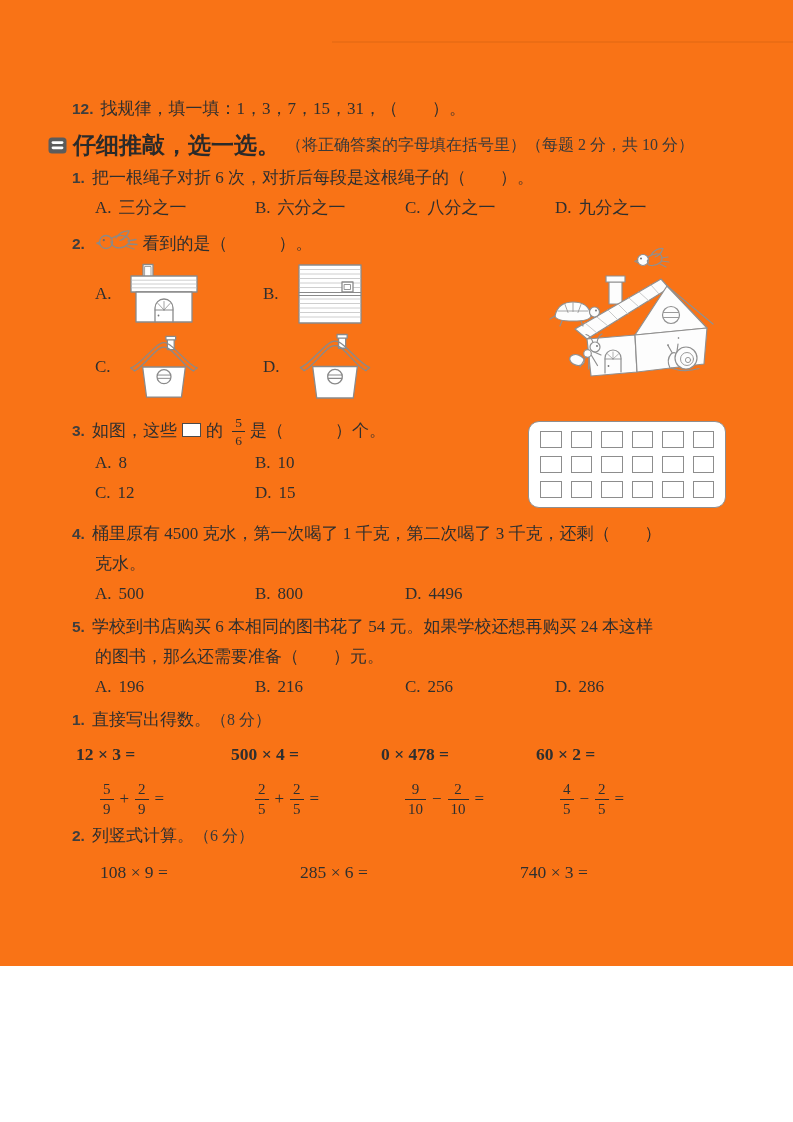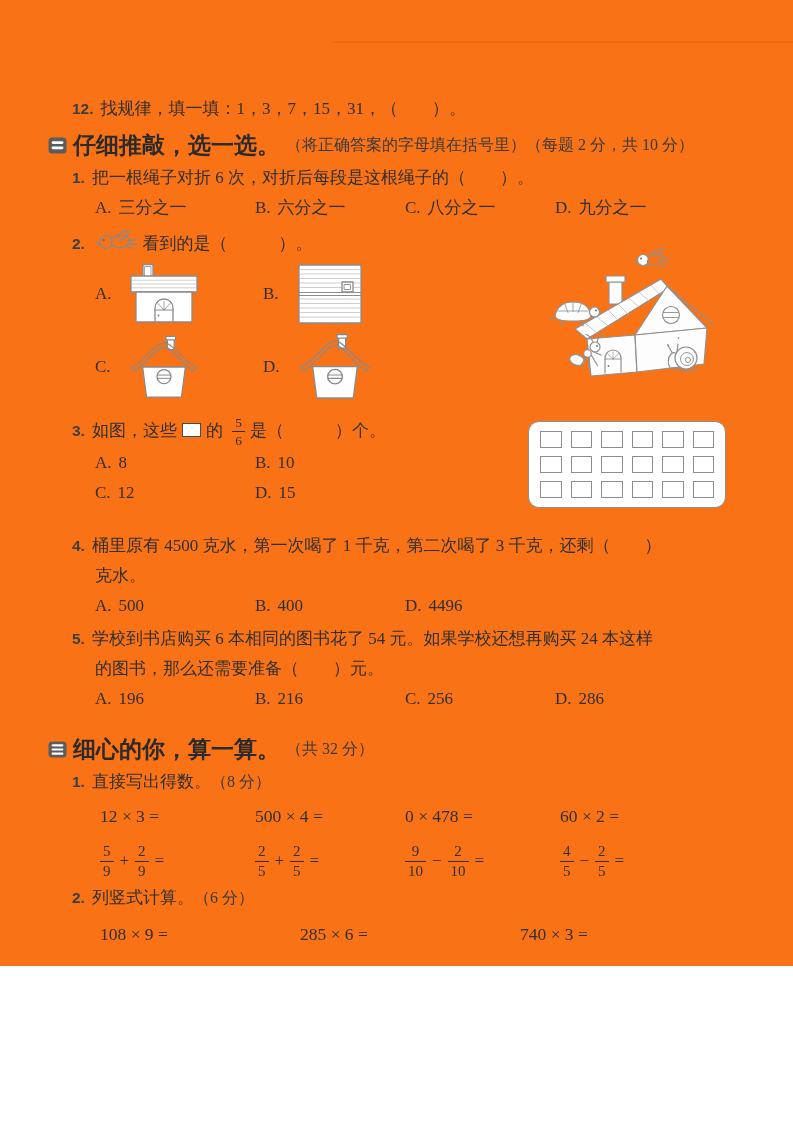--- a/index.html
+++ b/index.html
@@ -36,27 +36,27 @@
                 border:1.7px solid #8f8f8f; border-radius:11px; padding:9px 11px;
                 display:grid; grid-template-columns:repeat(6,1fr); gap:8px 9px; background:#fff; }
   .grid-cell { border:1.5px solid #8d8d8d; height:15px; background:#fff; }
   .frac { display:inline-flex; flex-direction:column; align-items:center;
           font-size:15px; line-height:1.12; vertical-align:middle; }
   .fnum { padding:0 3px; }
   .fbar { align-self:stretch; height:0; border-top:1.5px solid #2e2e2e; margin:1px 0; }
   .fden { padding:0 3px; }
   .inline-frac { font-size:13.5px; margin:0 5px; }
   .calc-grid4 { display:grid; grid-template-columns:155px 150px 155px 1fr;
-                margin-left:52px; margin-top:4px; font-size:17.5px; line-height:30px; }
+                margin-left:28px; margin-top:4px; font-size:17.5px; line-height:30px;font-weight:bold; }
   .frac-row { display:grid; grid-template-columns:155px 150px 155px 1fr;
               margin-left:52px; margin-top:12px; }
   .fracexpr { display:flex; align-items:center; gap:6px; font-size:17px; }
   .vert-row { display:grid; grid-template-columns:200px 220px 1fr;
               margin-left:52px; margin-top:6px; font-size:17.5px; line-height:30px; }
-  .mt8 { } .mt12 { margin-top:20px; }
+  .mt8 { } .mt12 { margin-top:8px; }
   .footer { position:absolute; top:1046px; left:12px; width:793px; text-align:right;
             font-size:17px; color:#2f2f2f; }
   svg { stroke-linecap:round; stroke-linejoin:round; }
 </style>
 </head>
 <body>
 
 <div class="page">
   <div class="artifact"></div>
 
@@ -254,47 +254,37 @@
     </div>
 
     <div class="line q mt12">
       <span class="qnum">4.</span><span>桶里原有 4500 克水，第一次喝了 1 千克，第二次喝了 3 千克，还剩（　　）</span>
     </div>
     <div class="line q-cont">
       <span>克水。</span>
     </div>
     <div class="opts4">
       <span><span class="optlabel">A.</span><span>500</span></span>
-      <span><span class="optlabel">B.</span><span>400</span></span>
+      <span><span class="optlabel">B.</span><span>800</span></span>
       <span><span class="optlabel">D.</span><span>4496</span></span>
     </div>
 
     <div class="line q mt8">
       <span class="qnum">5.</span><span>学校到书店购买 6 本相同的图书花了 54 元。如果学校还想再购买 24 本这样</span>
     </div>
     <div class="line q-cont">
       <span>的图书，那么还需要准备（　　）元。</span>
     </div>
     <div class="opts4">
       <span><span class="optlabel">A.</span><span>196</span></span>
       <span><span class="optlabel">B.</span><span>216</span></span>
       <span><span class="optlabel">C.</span><span>256</span></span>
       <span><span class="optlabel">D.</span><span>286</span></span>
     </div>
 
-    <div class="sec-head mt12">
-      <svg class="sec-icon" width="19" height="17" viewBox="0 0 19 17">
-        <rect x="0.5" y="0.5" width="18" height="16" rx="3.5" fill="#5c5c5c" stroke="none"></rect>
-        <rect x="3.6" y="3.2" width="11.8" height="2.2" rx="1.1" fill="#fff" stroke="none"></rect>
-        <rect x="3.6" y="7.4" width="11.8" height="2.2" rx="1.1" fill="#fff" stroke="none"></rect>
-        <rect x="3.6" y="11.6" width="11.8" height="2.2" rx="1.1" fill="#fff" stroke="none"></rect>
-      </svg>
-      <span class="sec-title">细心的你，算一算。</span>
-      <span class="sec-note">（共 32 分）</span>
-    </div>
 
     <div class="line q">
       <span class="qnum">1.</span><span>直接写出得数。</span><span class="sec-note">（8 分）</span>
     </div>
 
     <div class="calc-grid4">
       <span>12 × 3 =</span>
       <span>500 × 4 =</span>
       <span>0 × 478 =</span>
       <span>60 × 2 =</span>

